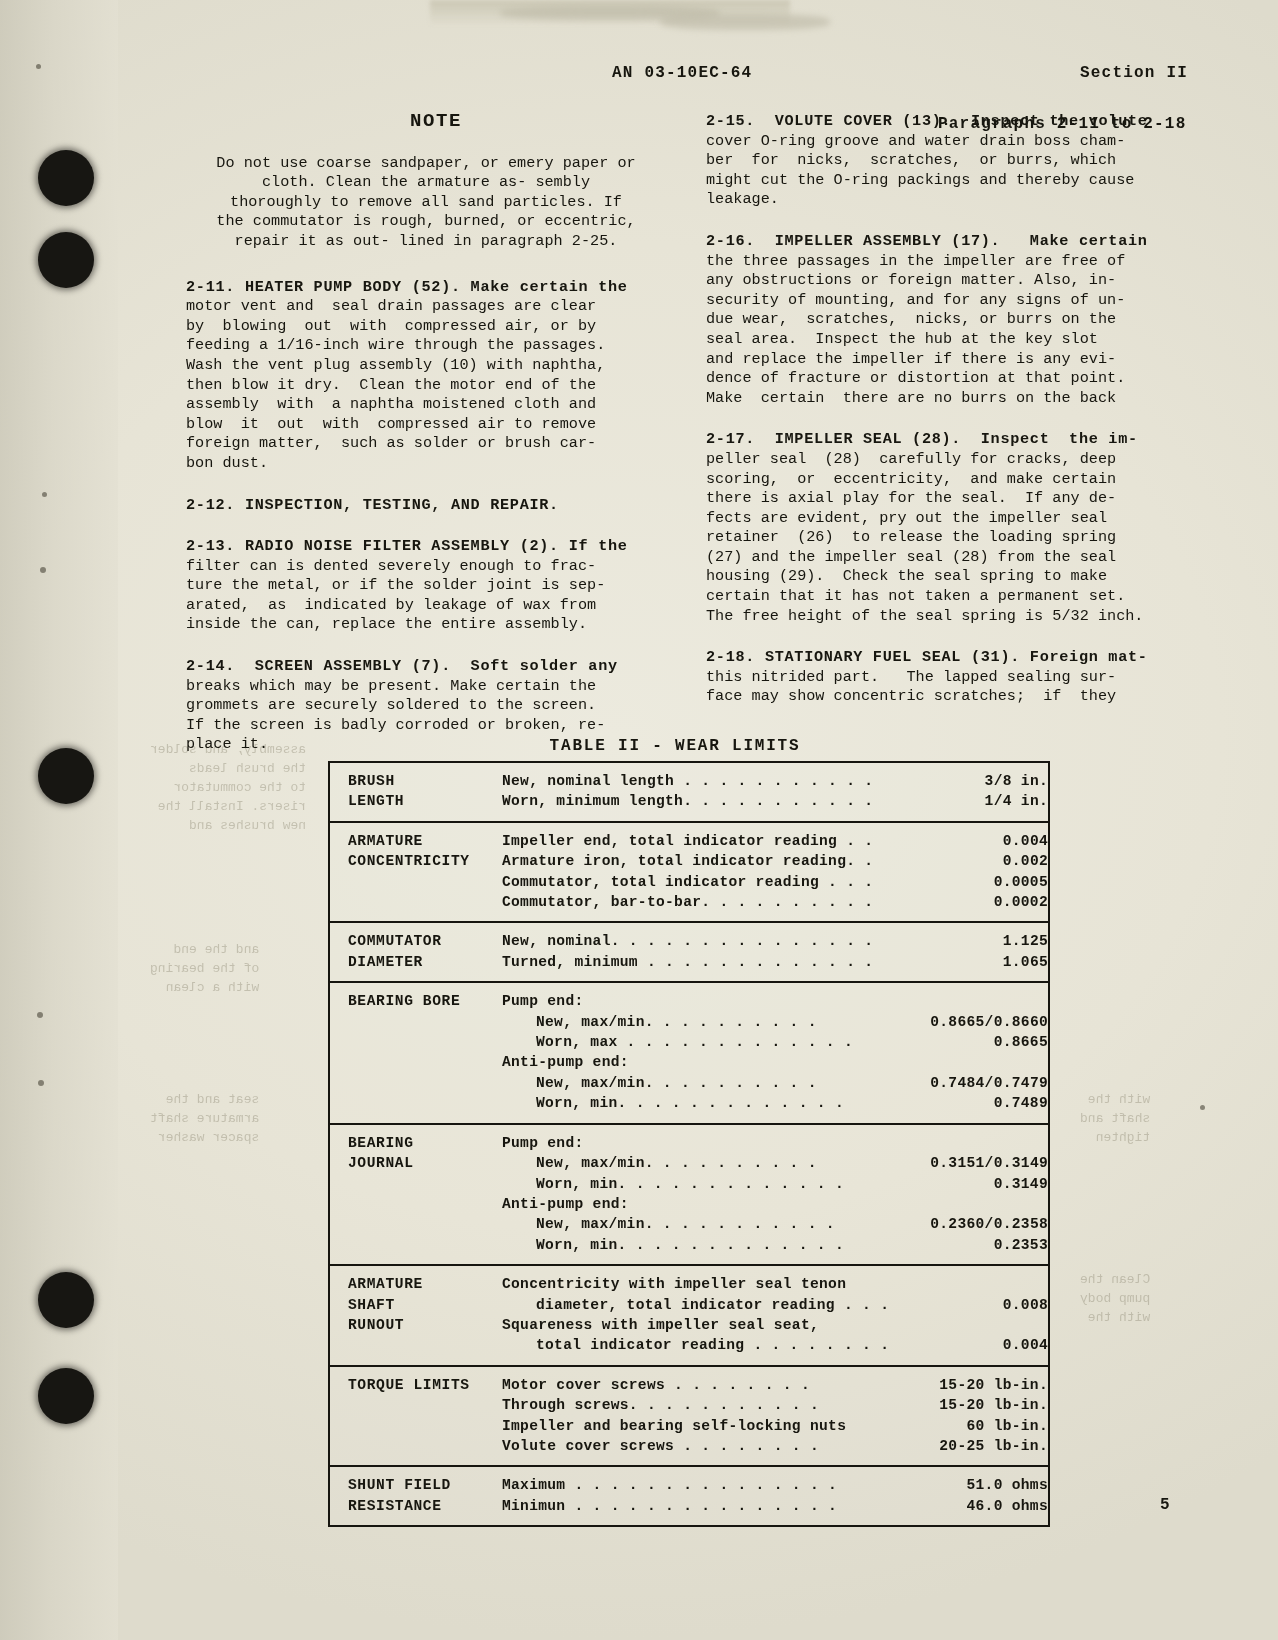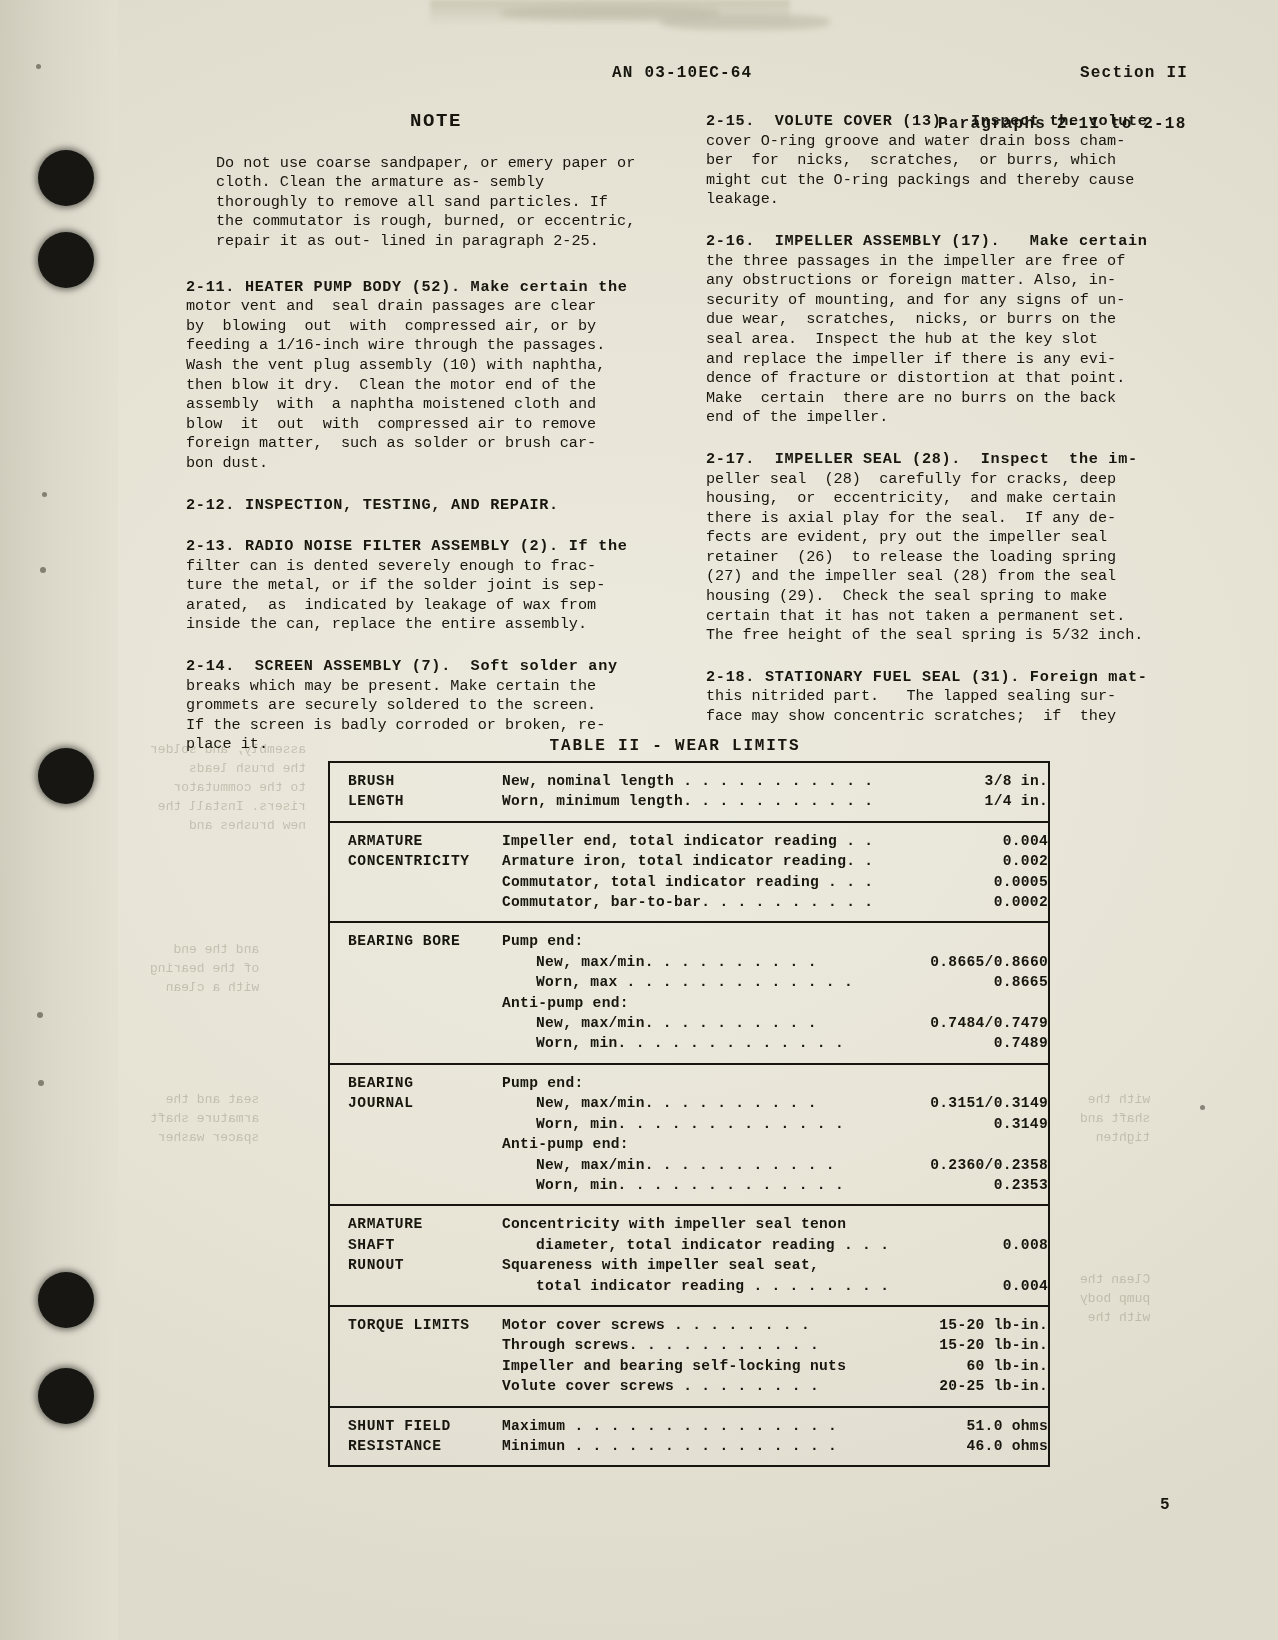--- a/index.html
+++ b/index.html
@@ -95,20 +95,21 @@
   .note-title {
     text-align: center;
     font-weight: bold;
     letter-spacing: 1.6px;
     font-size: 19px;
     margin: 0 0 22px 34px;
   }
   .note-body {
     margin: 0 0 26px 30px;
     width: 420px;
+    text-align: center;
   }
   .para { margin: 0 0 22px 0; }
   .para .ln { display: block; white-space: pre; }
   .head { font-weight: bold; letter-spacing: .7px; }
 
   
   #table-caption {
     position: absolute;
     left: 0; top: 737px;
     width: 1278px;
@@ -281,27 +282,26 @@
       <div class="para">
         <span class="ln head">2-16.  IMPELLER ASSEMBLY (17).   Make certain</span>
         <span class="ln">the three passages in the impeller are free of</span>
         <span class="ln">any obstructions or foreign matter. Also, in-</span>
         <span class="ln">security of mounting, and for any signs of un-</span>
         <span class="ln">due wear,  scratches,  nicks, or burrs on the</span>
         <span class="ln">seal area.  Inspect the hub at the key slot</span>
         <span class="ln">and replace the impeller if there is any evi-</span>
         <span class="ln">dence of fracture or distortion at that point.</span>
         <span class="ln">Make  certain  there are no burrs on the back</span>
-        <span class="ln">end of the impeller.</span>
       </div>
 
       <div class="para">
         <span class="ln head">2-17.  IMPELLER SEAL (28).  Inspect  the im-</span>
         <span class="ln">peller seal  (28)  carefully for cracks, deep</span>
-        <span class="ln">housing,  or  eccentricity,  and make certain</span>
+        <span class="ln">scoring,  or  eccentricity,  and make certain</span>
         <span class="ln">there is axial play for the seal.  If any de-</span>
         <span class="ln">fects are evident, pry out the impeller seal</span>
         <span class="ln">retainer  (26)  to release the loading spring</span>
         <span class="ln">(27) and the impeller seal (28) from the seal</span>
         <span class="ln">housing (29).  Check the seal spring to make</span>
         <span class="ln">certain that it has not taken a permanent set.</span>
         <span class="ln">The free height of the seal spring is 5/32 inch.</span>
       </div>
 
       <div class="para">
@@ -317,20 +317,24 @@
           <div class="tline"><div class="tcat">BRUSH</div><div class="tdesc">New, nominal length . . . . . . . . . . .</div><div class="tval">3/8 in.</div></div>
           <div class="tline"><div class="tcat">LENGTH</div><div class="tdesc">Worn, minimum length. . . . . . . . . . .</div><div class="tval">1/4 in.</div></div>
         </div>
         <div class="trow">
           <div class="tline"><div class="tcat">ARMATURE</div><div class="tdesc">Impeller end, total indicator reading . .</div><div class="tval">0.004</div></div>
           <div class="tline"><div class="tcat">CONCENTRICITY</div><div class="tdesc">Armature iron, total indicator reading. .</div><div class="tval">0.002</div></div>
           <div class="tline"><div class="tcat"></div><div class="tdesc">Commutator, total indicator reading . . .</div><div class="tval">0.0005</div></div>
           <div class="tline"><div class="tcat"></div><div class="tdesc">Commutator, bar-to-bar. . . . . . . . . .</div><div class="tval">0.0002</div></div>
         </div>
         <div class="trow">
+          <div class="tline"><div class="tcat">COMMUTATOR</div><div class="tdesc">New, nominal. . . . . . . . . . . . . . .</div><div class="tval">1.125</div></div>
+          <div class="tline"><div class="tcat">DIAMETER</div><div class="tdesc">Turned, minimum . . . . . . . . . . . . .</div><div class="tval">1.065</div></div>
+        </div>
+        <div class="trow">
           <div class="tline"><div class="tcat">BEARING BORE</div><div class="tdesc">Pump end:</div><div class="tval"></div></div>
           <div class="tline"><div class="tcat"></div><div class="tdesc indent1">New, max/min. . . . . . . . . .</div><div class="tval">0.8665/0.8660</div></div>
           <div class="tline"><div class="tcat"></div><div class="tdesc indent1">Worn, max . . . . . . . . . . . . .</div><div class="tval">0.8665</div></div>
           <div class="tline"><div class="tcat"></div><div class="tdesc">Anti-pump end:</div><div class="tval"></div></div>
           <div class="tline"><div class="tcat"></div><div class="tdesc indent1">New, max/min. . . . . . . . . .</div><div class="tval">0.7484/0.7479</div></div>
           <div class="tline"><div class="tcat"></div><div class="tdesc indent1">Worn, min. . . . . . . . . . . . .</div><div class="tval">0.7489</div></div>
         </div>
         <div class="trow">
           <div class="tline"><div class="tcat">BEARING</div><div class="tdesc">Pump end:</div><div class="tval"></div></div>
           <div class="tline"><div class="tcat">JOURNAL</div><div class="tdesc indent1">New, max/min. . . . . . . . . .</div><div class="tval">0.3151/0.3149</div></div>

